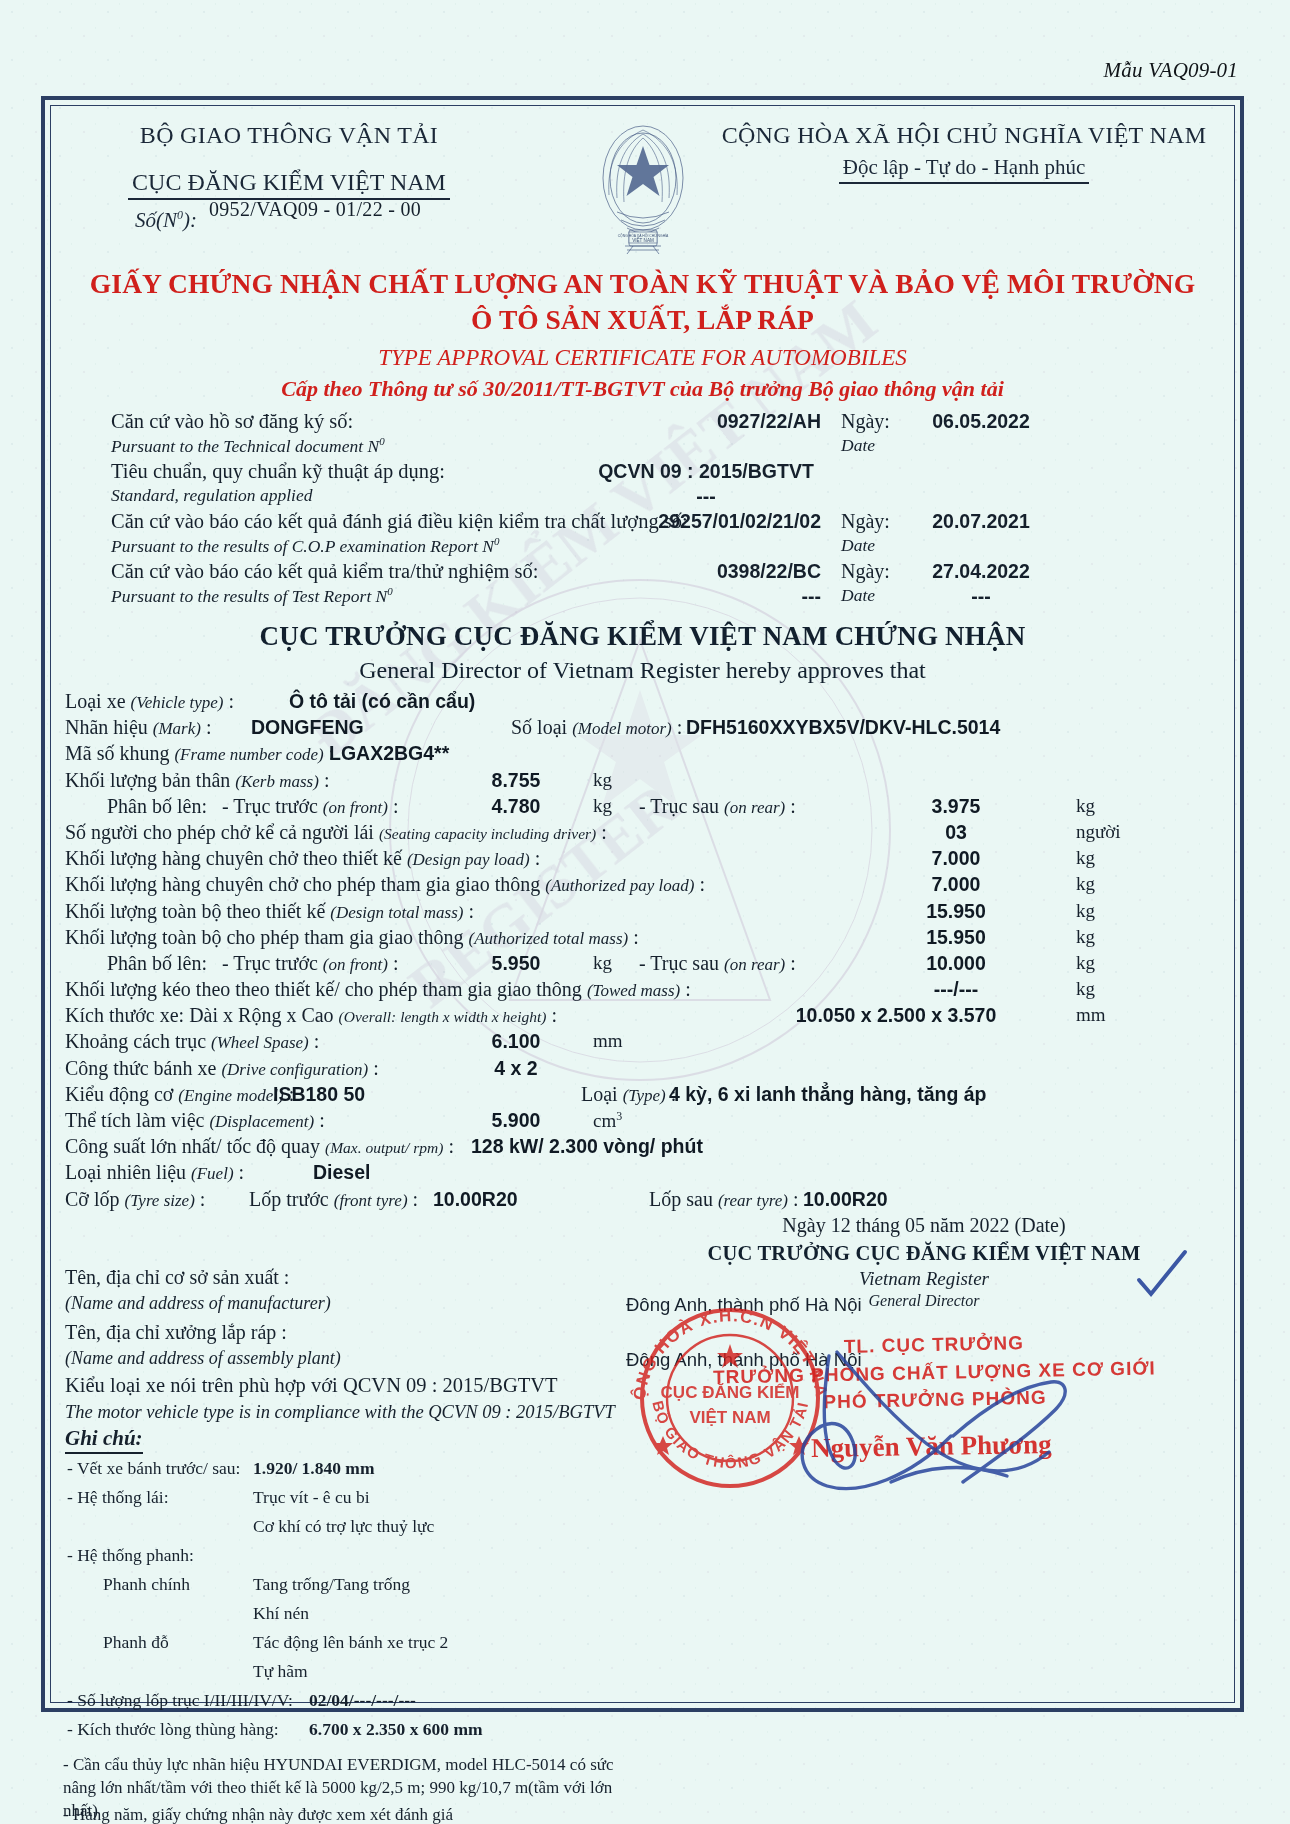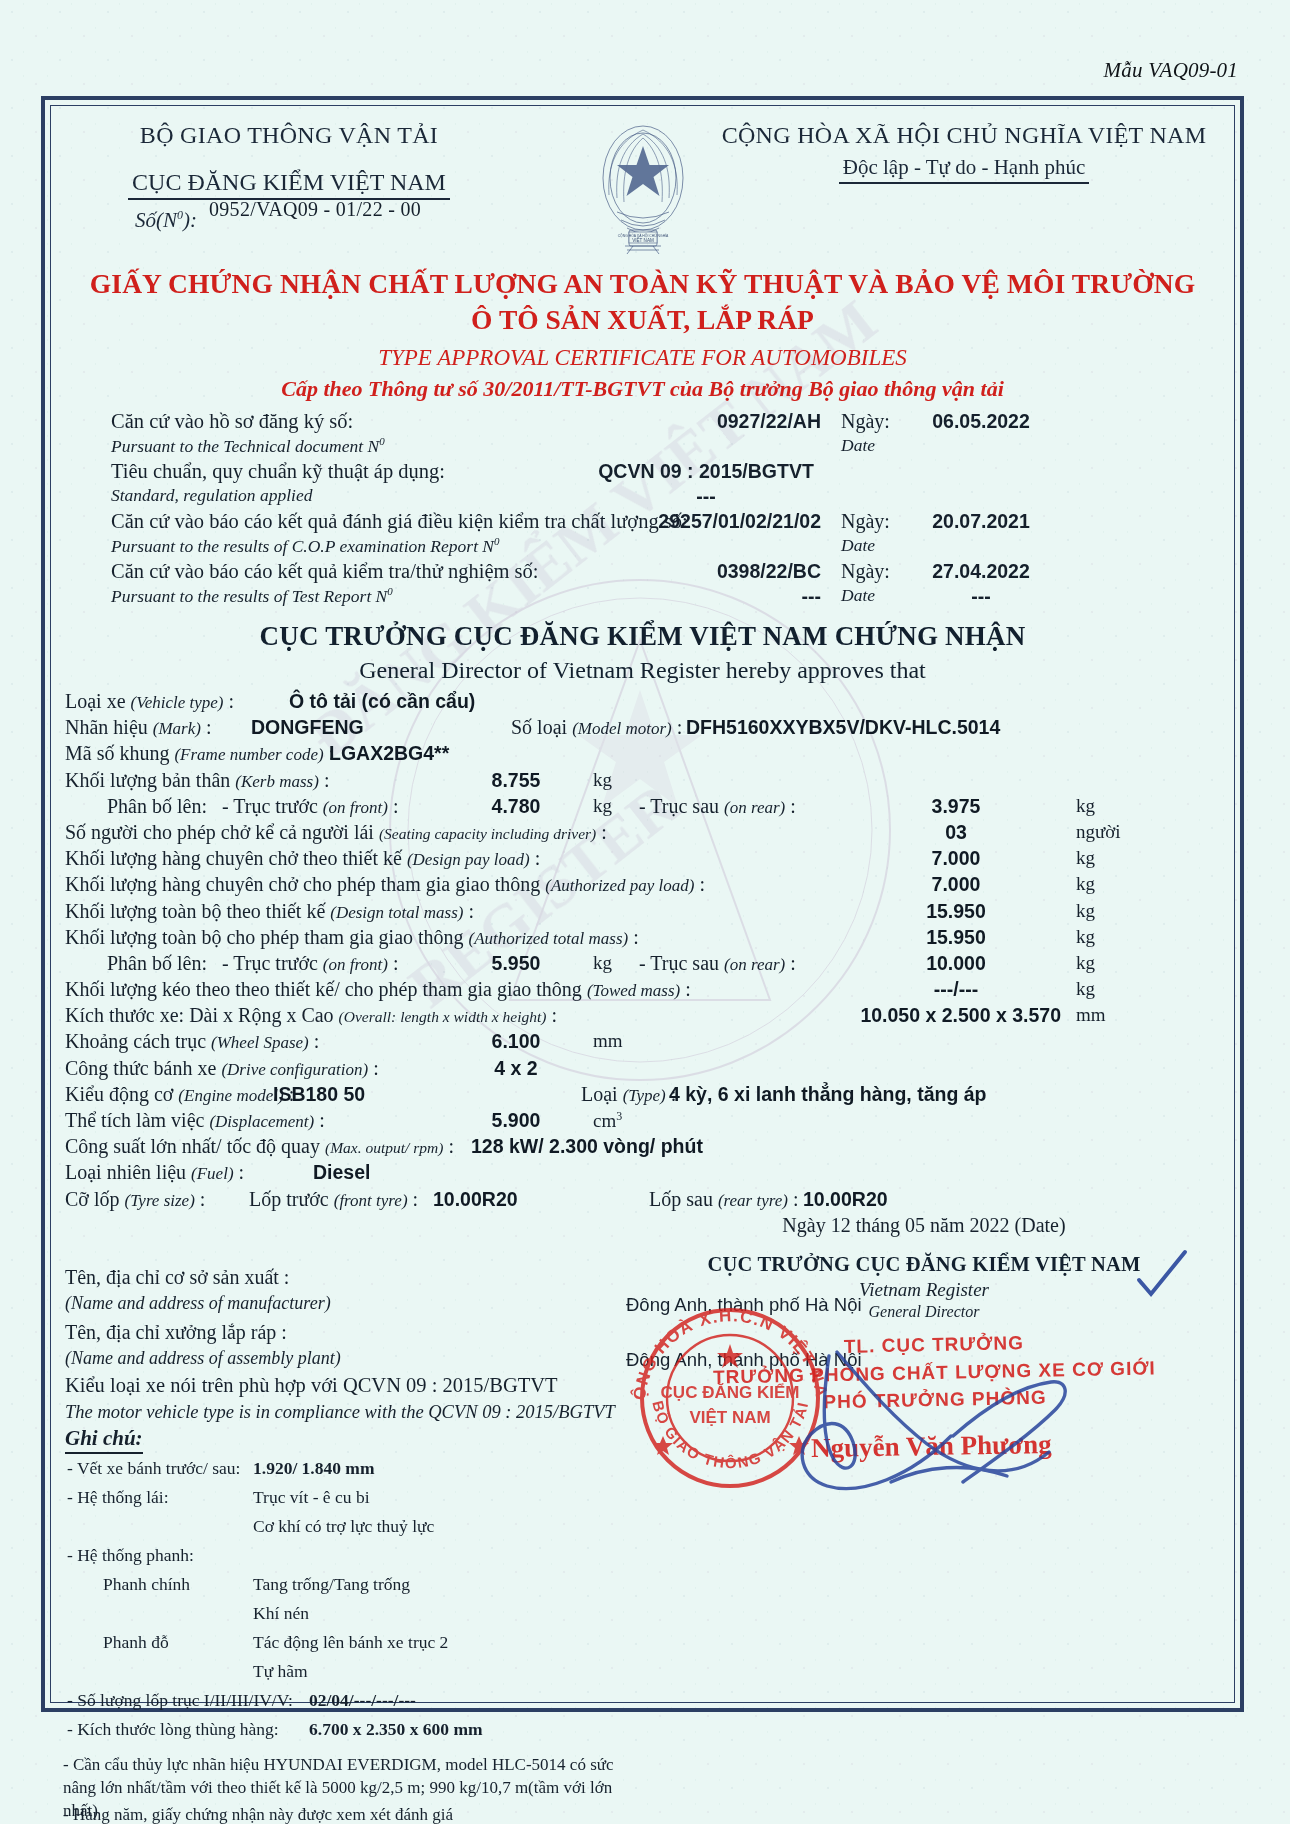--- a/index.html
+++ b/index.html
@@ -131,21 +131,21 @@
   .n-row{ position:relative; height:29px; }
   .n-lbl{ position:absolute; left:26px; font-size:17.5px; color:#16212d; white-space:nowrap;}
   .n-lbl.ind{ left:62px; }
   .n-val{ position:absolute; left:212px; font-size:17.5px; color:#16212d; white-space:nowrap;}
   .n-val.b{ font-weight:bold; font-family:"Liberation Serif", serif; }
   .n-para{ position:absolute; left:22px; width:560px; font-size:17px; color:#16212d; line-height:1.35;}
 
   
   .sig{ position:absolute; right:0; top:1118px; width:640px; text-align:center; }
   .sig .d1{ font-size:20px; color:#16212d; }
-  .sig .d2{ font-size:20.5px; font-weight:bold; color:#12202e; margin-top:16px; letter-spacing:.2px;}
+  .sig .d2{ font-size:20.5px; font-weight:bold; color:#12202e; margin-top:5px; letter-spacing:.2px;}
   .sig .d3{ font-size:19px; font-style:italic; color:#16212d; margin-top:3px; }
   .sig .d4{ font-size:16px; font-style:italic; color:#16212d; margin-top:2px; }
 
   .stamp-red{
     position:absolute; left:672px; top:1235px; font-family:"Liberation Sans", sans-serif;
     color:#d2201d; font-weight:bold; letter-spacing:1px; transform:rotate(-1.2deg);
     line-height:1.45; text-align:center; opacity:.88;
   }
   .stamp-red .r1{ font-size:19px; }
   .stamp-red .r2{ font-size:19px; }
@@ -363,21 +363,21 @@
     </div>
 
     <div class="s-row">
       <div class="s-lbl"><span>Khối lượng kéo theo theo thiết kế/ cho phép tham gia giao thông</span> <i>(Towed mass)</i> :</div>
       <div class="s-val val-b">---/---</div>
       <div class="s-unit unit-b">kg</div>
     </div>
 
     <div class="s-row">
       <div class="s-lbl"><span>Kích thước xe: Dài x Rộng x Cao</span> <i class="sm">(Overall: length x width x height)</i> :</div>
-      <div class="s-val" style="left:690px;width:330px;">10.050 x 2.500 x 3.570</div>
+      <div class="s-val" style="left:690px;width:330px;text-align:center">10.050 x 2.500 x 3.570</div>
       <div class="s-unit" style="left:1035px">mm</div>
     </div>
 
     <div class="s-row">
       <div class="s-lbl"><span>Khoảng cách trục</span> <i>(Wheel Spase)</i> :</div>
       <div class="s-val val-a">6.100</div>
       <div class="s-unit unit-a">mm</div>
     </div>
 
     <div class="s-row">

